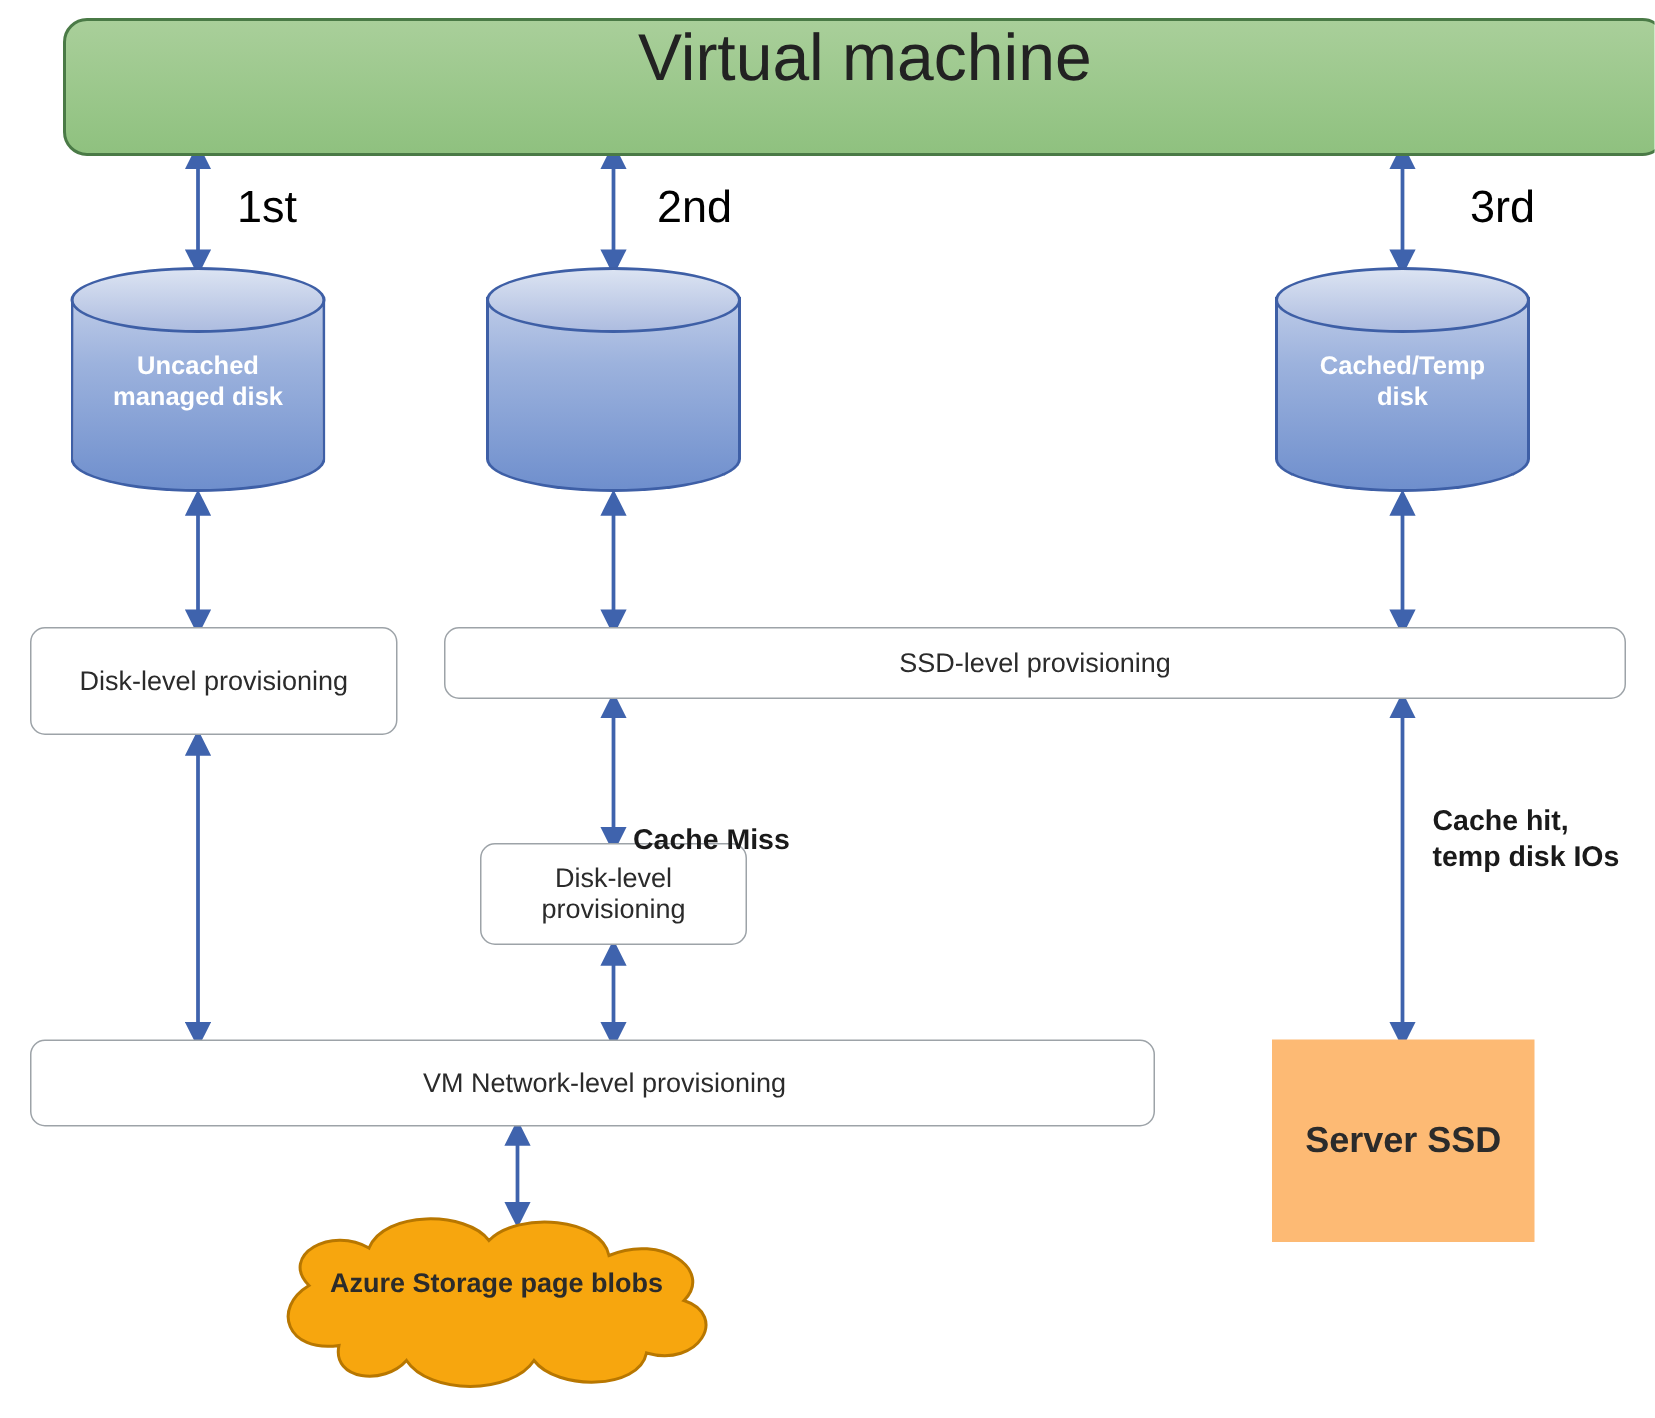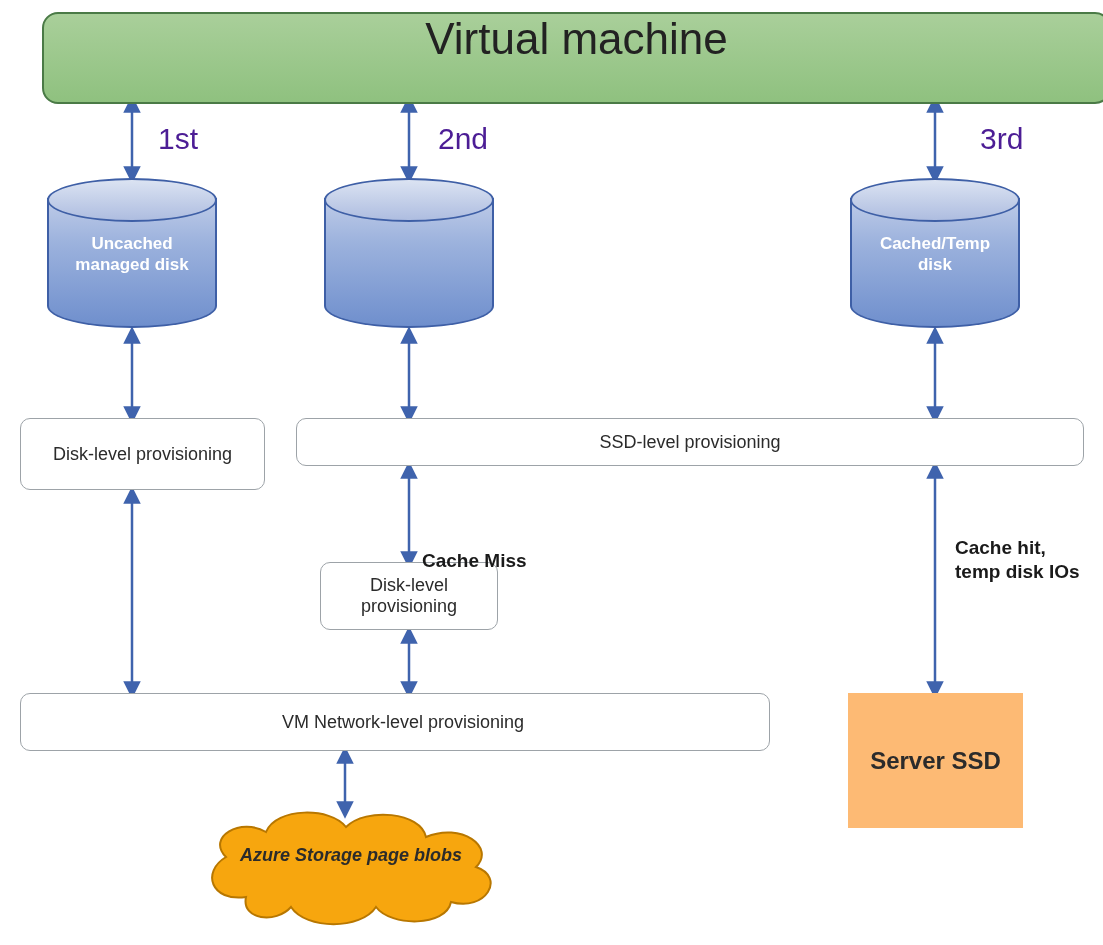--- a/index.html
+++ b/index.html
@@ -32,21 +32,21 @@
     margin-left: 16px;
   }
   .vm-box span {
     font-size: 44px;
     color: #222;
   }
   
   .order-label {
     position: absolute;
     font-size: 30px;
-    color: #4c1d95;
+    color: #000000;
   }
   
   .cyl {
     position: absolute;
     width: 170px;
     height: 150px;
   }
   .cyl .body {
     position: absolute;
     left: 0; right: 0;
@@ -214,21 +214,21 @@
     <span>VM Network-level provisioning</span>
   </div>
 
   <div class="ssd-box" style="left:848px; top:693px; width:175px; height:135px;">
     <span>Server SSD</span>
   </div>
 
   <div class="annot" style="left:422px; top:507px;margin-top:42px;">Cache Miss</div>
   <div class="annot" style="left:955px; top:536px; width:130px;">Cache hit, temp disk IOs</div>
 
-  <div class="cloud" style="left:196px; top:802px;font-style:italic;">
+  <div class="cloud" style="left:176px; top:802px;">
     <svg viewBox="0 0 310 130">
       <path d="M50,95
                C15,100 5,70 30,55
                C10,35 45,15 70,30
                C80,5 135,5 150,25
                C170,5 225,10 230,35
                C265,20 300,45 280,65
                C310,75 290,110 255,100
                C250,125 195,125 180,105
                C165,128 110,128 95,105

